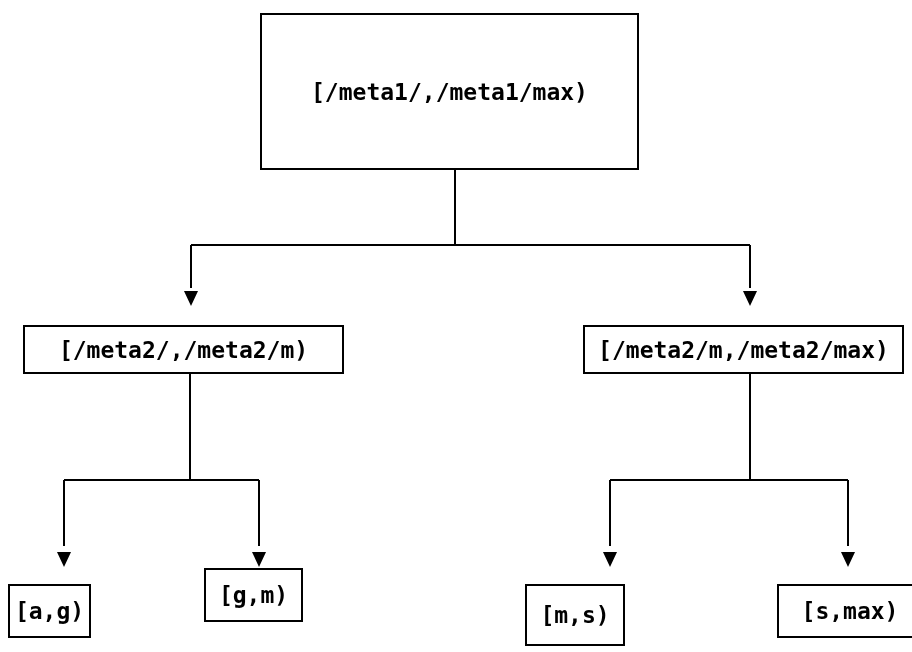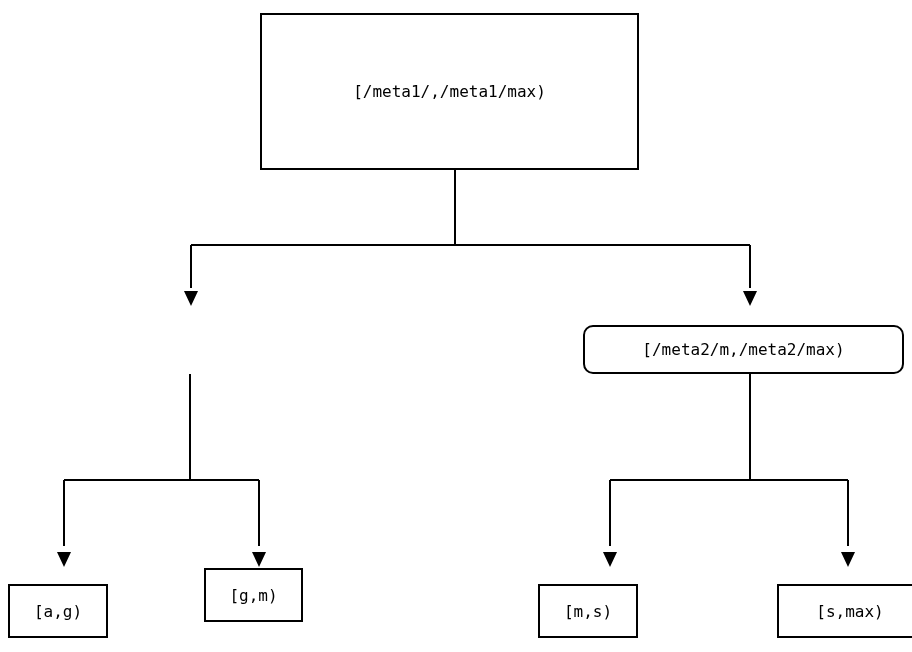--- a/index.html
+++ b/index.html
@@ -24,30 +24,30 @@
   }
   .node {
     position: absolute;
     box-sizing: border-box;
     border: 2px solid #000000;
     background: #ffffff;
     color: #000000;
     display: flex;
     align-items: center;
     justify-content: center;
-    font-size: 16px;
-    font-weight: normal;
+    font-size: 23px;
+    font-weight: bold;
     white-space: nowrap;
   }
   #node-root  { left: 260px; top: 13px;  width: 379px; height: 157px; }
   #node-left  { left: 23px;  top: 325px; width: 321px; height: 49px; }
-  #node-right { left: 583px; top: 325px; width: 321px; height: 49px; border-radius: 10px; }
-  #node-ll    { left: 8px;   top: 584px; width: 100px; height: 54px; }
+  #node-right { left: 583px; top: 325px; width: 321px; height: 49px; }
+  #node-ll    { left: 8px;   top: 584px; width: 83px; height: 54px; }
   #node-lr    { left: 204px; top: 568px; width: 99px;  height: 54px; }
-  #node-rl    { left: 538px; top: 584px; width: 100px; height: 54px; text-align: right; }
+  #node-rl    { left: 525px; top: 584px; width: 100px; height: 62px; text-align: right; }
   #node-rr    { left: 777px; top: 584px; width: 146px; height: 54px; }
 </style>
 </head>
 <body>
 
 <div class="canvas">
 
   <svg class="edges" viewBox="0 0 912 652" xmlns="http://www.w3.org/2000/svg">
     <g stroke="#000000" stroke-width="2" fill="none">
 
@@ -75,20 +75,21 @@
         <path d="M610 480 L610 546"></path>
         <path d="M848 480 L848 546"></path>
         <polygon points="610,567 603,552 617,552" fill="#000000" stroke="none"></polygon>
         <polygon points="848,567 841,552 855,552" fill="#000000" stroke="none"></polygon>
       </g>
     </g>
   </svg>
 
   <div class="node" id="node-root">[/meta1/,/meta1/max)</div>
 
+  <div class="node" id="node-left">[/meta2/,/meta2/m)</div>
 
   <div class="node" id="node-right">[/meta2/m,/meta2/max)</div>
 
   <div class="node" id="node-ll">[a,g)</div>
 
   <div class="node" id="node-lr">[g,m)</div>
 
   <div class="node" id="node-rl">[m,s)</div>
 
   <div class="node" id="node-rr">[s,max)</div>

